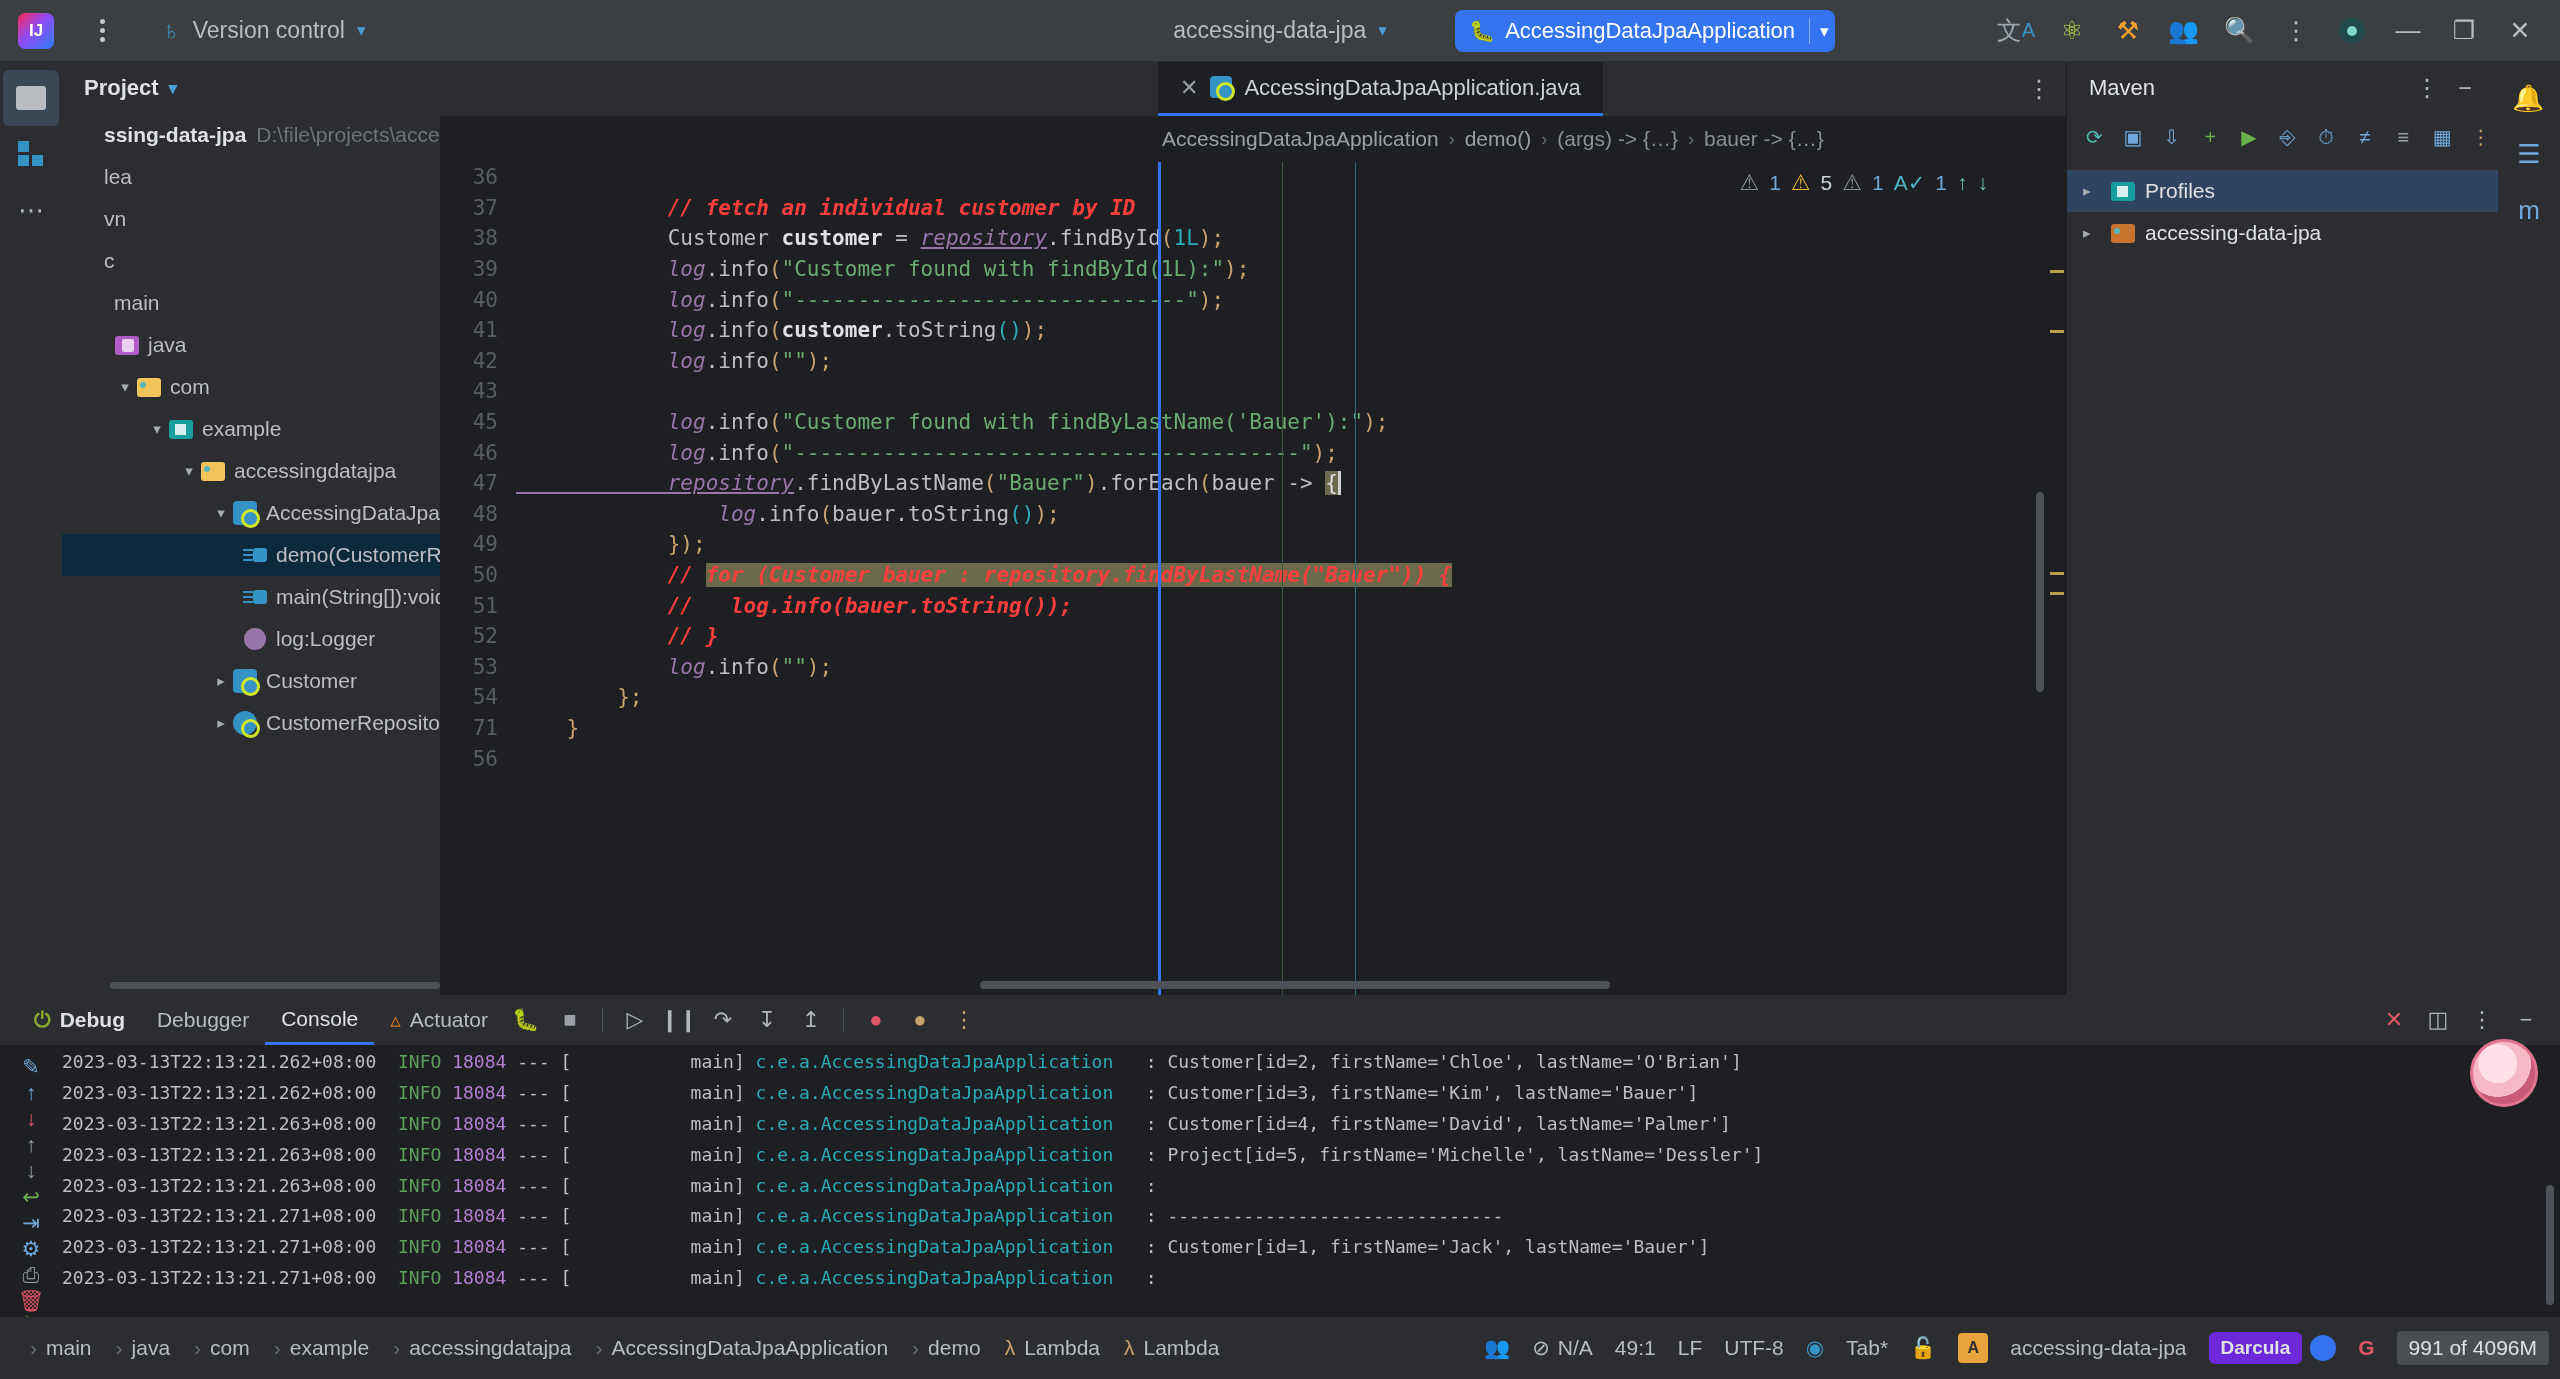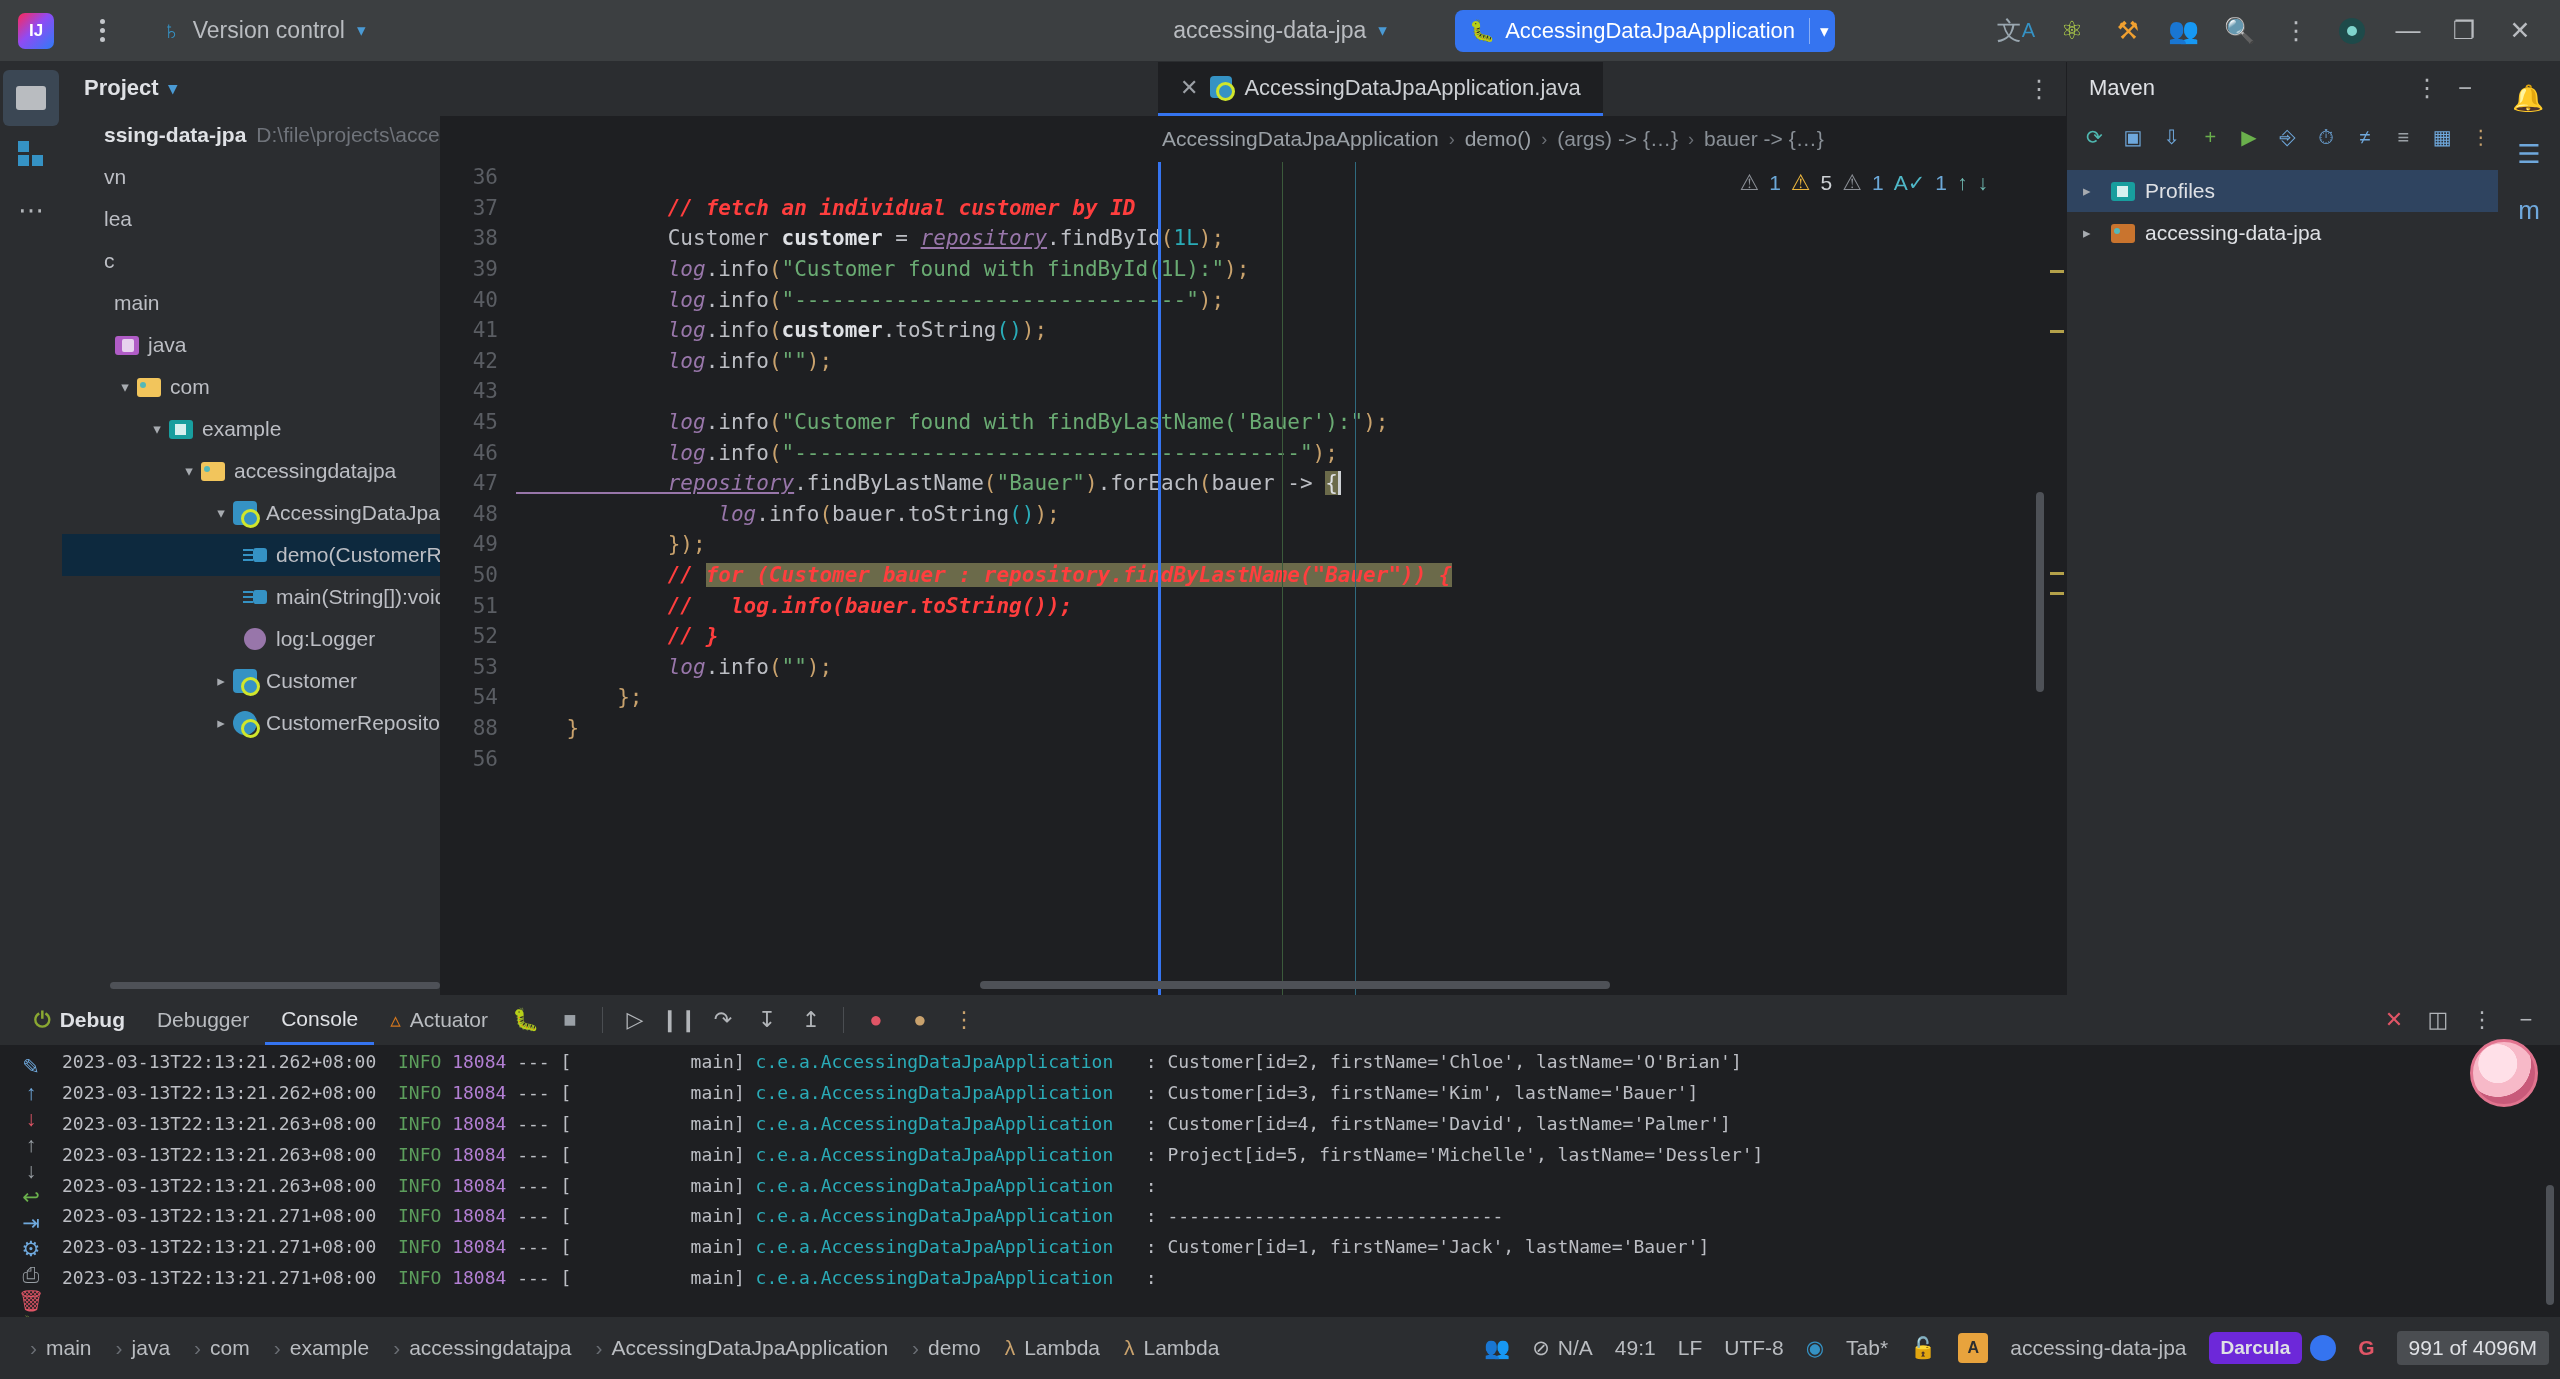--- a/index.html
+++ b/index.html
@@ -221,24 +221,24 @@
     <div id="project-head">
       <span>Project</span>
       <span class="chev">▾</span>
     </div>
     <div id="tree">
       <div class="row" style="padding-left:42px">
         <span class="lbl b">ssing-data-jpa</span>
         <span class="path">D:\file\projects\accessing-data-jpa</span>
       </div>
       <div class="row" style="padding-left:42px">
-          <span class="lbl">vn</span>
+          <span class="lbl">lea</span>
         </div>
       <div class="row" style="padding-left:42px">
-          <span class="lbl">lea</span>
+          <span class="lbl">vn</span>
         </div>
       <div class="row" style="padding-left:42px">
           <span class="lbl">c</span>
         </div>
       <div class="row" style="padding-left:52px">
           <span class="lbl">main</span>
         </div>
       <div class="row" style="padding-left:52px">
         <span class="ico">
             <span class="fold purple"></span>
@@ -347,21 +347,21 @@
           <div class="cl"><span class="gut">45</span><span class="txt"><span class="f">            log</span><span class="p">.</span><span class="p">info</span><span class="y">(</span><span class="s">"Customer found with findByLastName('Bauer'):"</span><span class="y">);</span></span></div>
           <div class="cl"><span class="gut">46</span><span class="txt"><span class="f">            log</span><span class="p">.</span><span class="p">info</span><span class="y">(</span><span class="s">"----------------------------------------"</span><span class="y">);</span></span></div>
           <div class="cl"><span class="gut">47</span><span class="txt"><span class="u">            repository</span><span class="p">.</span><span class="p">findByLastName</span><span class="y">(</span><span class="s">"Bauer"</span><span class="y">)</span><span class="p">.</span><span class="p">forEach</span><span class="y">(</span><span class="p">bauer -&gt; </span><span class="hl">{</span><span class="cur"></span></span></div>
           <div class="cl"><span class="gut">48</span><span class="txt"><span class="f">                log</span><span class="p">.</span><span class="p">info</span><span class="y">(</span><span class="p">bauer</span><span class="p">.</span><span class="p">toString</span><span class="n">()</span><span class="y">);</span></span></div>
           <div class="cl"><span class="gut">49</span><span class="txt"><span class="y">            });</span></span></div>
           <div class="cl"><span class="gut">50</span><span class="txt"><span class="c">            // </span><span class="c hl">for (Customer bauer : repository.findByLastName("Bauer")) {</span></span></div>
           <div class="cl"><span class="gut">51</span><span class="txt"><span class="c">            //   log.info(bauer.toString());</span></span></div>
           <div class="cl"><span class="gut">52</span><span class="txt"><span class="c">            // }</span></span></div>
           <div class="cl"><span class="gut">53</span><span class="txt"><span class="f">            log</span><span class="p">.</span><span class="p">info</span><span class="y">(</span><span class="s">""</span><span class="y">);</span></span></div>
           <div class="cl"><span class="gut">54</span><span class="txt"><span class="y">        };</span></span></div>
-          <div class="cl"><span class="gut">88</span><span class="txt"><span class="y">    }</span></span></div>
+          <div class="cl"><span class="gut">71</span><span class="txt"><span class="y">    }</span></span></div>
           <div class="cl"><span class="gut">56</span><span class="txt"></span></div>
         </div>
 
       <div id="warnbar">
         <span class="wtri" style="color:#8b8f96">⚠</span>
         <span style="color:#6ca8d8">1</span>
         <span class="wtri" style="color:#e8b33d">⚠</span>
         <span style="color:#cdd0d4">5</span>
         <span class="wtri" style="color:#8b8f96">⚠</span>
         <span style="color:#6ca8d8">1</span>

